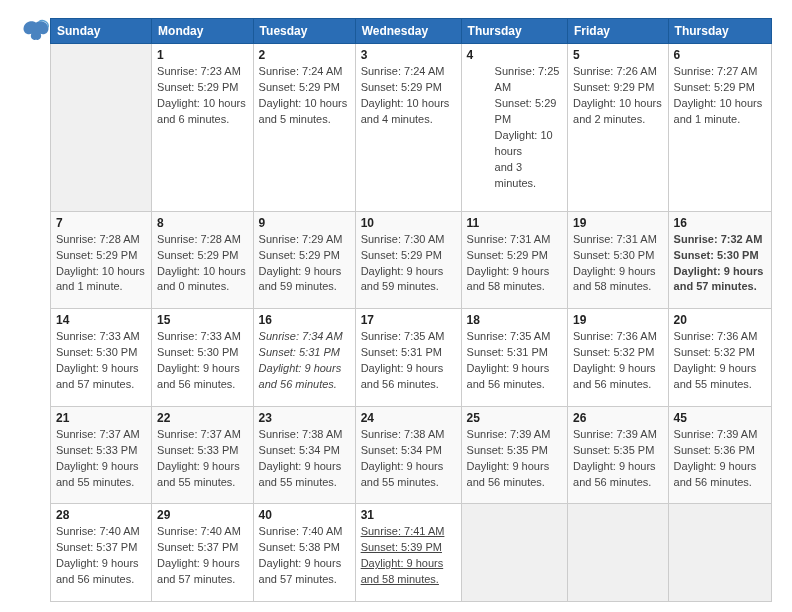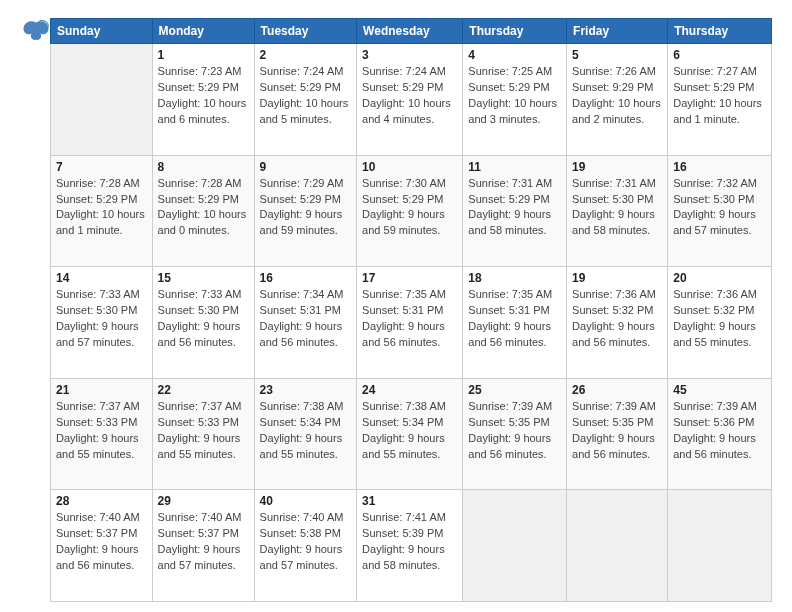--- a/index.html
+++ b/index.html
@@ -141,21 +141,21 @@
           </td>
           <td>
             <span class="day-number">3</span>
             <div class="day-info" style="white-space: pre-line;">Sunrise: 7:24 AM
 Sunset: 5:29 PM
 Daylight: 10 hours
 and 4 minutes.</div>
           </td>
           <td>
             <span class="day-number">4</span>
-            <div class="day-info" style="white-space: pre-line;">Sunrise: 7:25 AM
+            <div class="day-info" style="white-space: pre-line; margin-left: 28px;">Sunrise: 7:25 AM
 Sunset: 5:29 PM
 Daylight: 10 hours
 and 3 minutes.</div>
           </td>
           <td>
             <span class="day-number">5</span>
             <div class="day-info" style="white-space: pre-line;">Sunrise: 7:26 AM
 Sunset: 9:29 PM
 Daylight: 10 hours
 and 2 minutes.</div>
@@ -206,21 +206,21 @@
           </td>
           <td>
             <span class="day-number">19</span>
             <div class="day-info" style="white-space: pre-line;">Sunrise: 7:31 AM
 Sunset: 5:30 PM
 Daylight: 9 hours
 and 58 minutes.</div>
           </td>
           <td>
             <span class="day-number">16</span>
-            <div class="day-info" style="white-space: pre-line;">Sunrise: 7:32 AM
+            <div class="day-info" style="white-space: pre-line; font-weight: bold;">Sunrise: 7:32 AM
 Sunset: 5:30 PM
 Daylight: 9 hours
 and 57 minutes.</div>
           </td>
         </tr>
         <tr>
           <td>
             <span class="day-number">14</span>
             <div class="day-info" style="white-space: pre-line;">Sunrise: 7:33 AM
 Sunset: 5:30 PM
@@ -229,21 +229,21 @@
           </td>
           <td>
             <span class="day-number">15</span>
             <div class="day-info" style="white-space: pre-line;">Sunrise: 7:33 AM
 Sunset: 5:30 PM
 Daylight: 9 hours
 and 56 minutes.</div>
           </td>
           <td>
             <span class="day-number">16</span>
-            <div class="day-info" style="white-space: pre-line;">Sunrise: 7:34 AM
+            <div class="day-info" style="white-space: pre-line; font-style: italic;">Sunrise: 7:34 AM
 Sunset: 5:31 PM
 Daylight: 9 hours
 and 56 minutes.</div>
           </td>
           <td>
             <span class="day-number">17</span>
             <div class="day-info" style="white-space: pre-line;">Sunrise: 7:35 AM
 Sunset: 5:31 PM
 Daylight: 9 hours
 and 56 minutes.</div>
@@ -338,21 +338,21 @@
           </td>
           <td>
             <span class="day-number">40</span>
             <div class="day-info" style="white-space: pre-line;">Sunrise: 7:40 AM
 Sunset: 5:38 PM
 Daylight: 9 hours
 and 57 minutes.</div>
           </td>
           <td>
             <span class="day-number">31</span>
-            <div class="day-info" style="white-space: pre-line;">Sunrise: 7:41 AM
+            <div class="day-info" style="white-space: pre-line; text-decoration: underline;">Sunrise: 7:41 AM
 Sunset: 5:39 PM
 Daylight: 9 hours
 and 58 minutes.</div>
           </td>
           <td class="empty-cell"></td>
           <td class="empty-cell"></td>
           <td class="empty-cell"></td>
         </tr>
       </tbody>
   </table>

